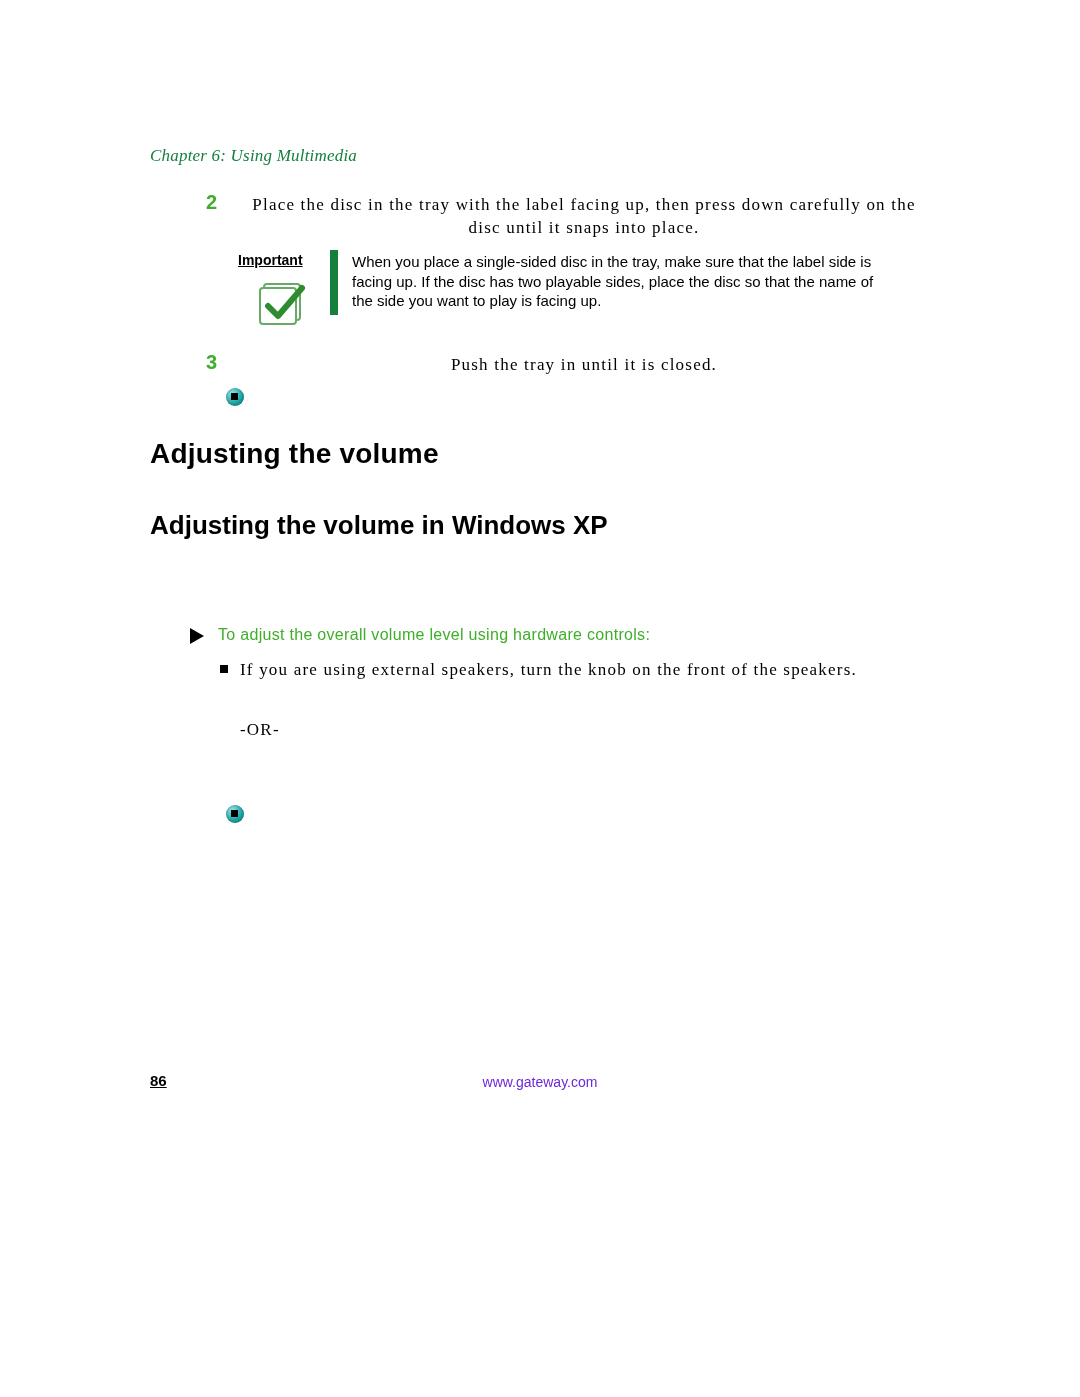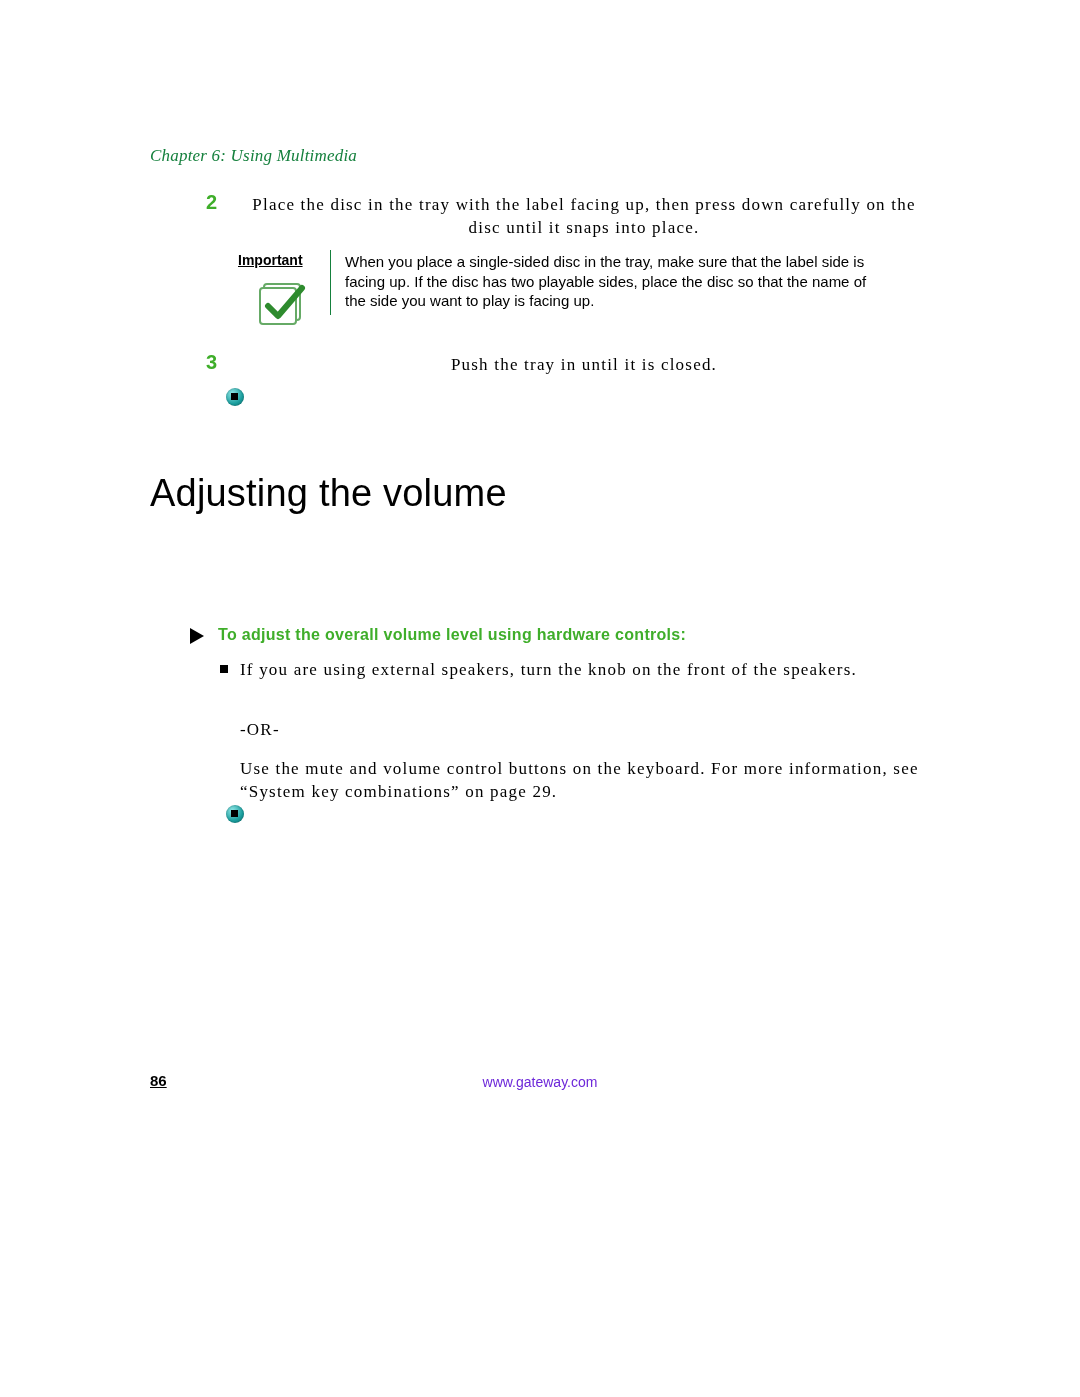--- a/index.html
+++ b/index.html
@@ -67,21 +67,21 @@
   .imp-icon {
     position: absolute;
     left: 20px;
     top: 30px;
     width: 48px;
     height: 48px;
   }
   .imp-text {
     display: inline-block;
     vertical-align: top;
-    border-left: 1px solid #15803d;
+    border-left: 8px solid #15803d;
     padding: 2px 0 4px 14px;
     font-family: Arial, Helvetica, sans-serif;
     font-size: 15px;
     line-height: 1.3;
     width: 530px;
   }
   #step3 { top: 354px; }
   .end-bullet {
     position: absolute;
     left: 226px;
@@ -97,24 +97,23 @@
     width: 7px; height: 7px;
     background: #000;
   }
   #eb1 { top: 388px; }
   #eb2 { top: 805px; }
   .h1 {
     position: absolute;
     left: 150px;
     top: 438px;
     font-family: Arial, Helvetica, sans-serif;
-    font-weight: 400;
-    font-size: 38px;
+    font-weight: 700;
+    font-size: 28px;
     letter-spacing: 0.2px;
-    margin-top: 34px;
   }
   .h2 {
     position: absolute;
     left: 150px;
     top: 510px;
     font-family: Arial, Helvetica, sans-serif;
     font-weight: 700;
     font-size: 26px;
   }
   .para {
@@ -133,21 +132,21 @@
     width: 0; height: 0;
     border-top: 8px solid transparent;
     border-bottom: 8px solid transparent;
     border-left: 14px solid #000;
   }
   .proc-title {
     position: absolute;
     left: 218px;
     top: 626px;
     font-family: Arial, Helvetica, sans-serif;
-    font-weight: 700;
+    font-weight: 400;
     font-size: 16px;
     color: #3fae2a;
     letter-spacing: 0.3px;
   }
   .bullet-sq {
     position: absolute;
     left: 220px;
     width: 8px;
     height: 8px;
     background: #000;
@@ -210,31 +209,31 @@
   <div class="step" id="step3">
     <div class="step-num">3</div>
     <div class="step-body">Push the tray in until it is closed.</div>
   </div>
 
   <div class="end-bullet" id="eb1">
       <div class="sq"></div>
     </div>
 
   <div class="h1">Adjusting the volume</div>
+  <div class="h2">Adjusting the volume in Windows XP</div>
 
 
   <div class="proc-arrow"></div>
   <div class="proc-title">To adjust the overall volume level using hardware controls:</div>
 
   <div class="bullet-sq" id="bs1"></div>
   <div class="bullet-body" id="bb1">If you are using external speakers, turn the knob on the front of the speakers.</div>
 
   <div id="or">-OR-</div>
 
-  <div class="bullet-body" id="bb2">Use the mute and volume control buttons on the keyboard. For more information, see “System key combinations” on page 29.</div>
 
   <div class="end-bullet" id="eb2">
       <div class="sq"></div>
     </div>
 
   <div class="footer-pagenum">86</div>
   <div class="footer-url">www.gateway.com</div>
 
 </div>
 

